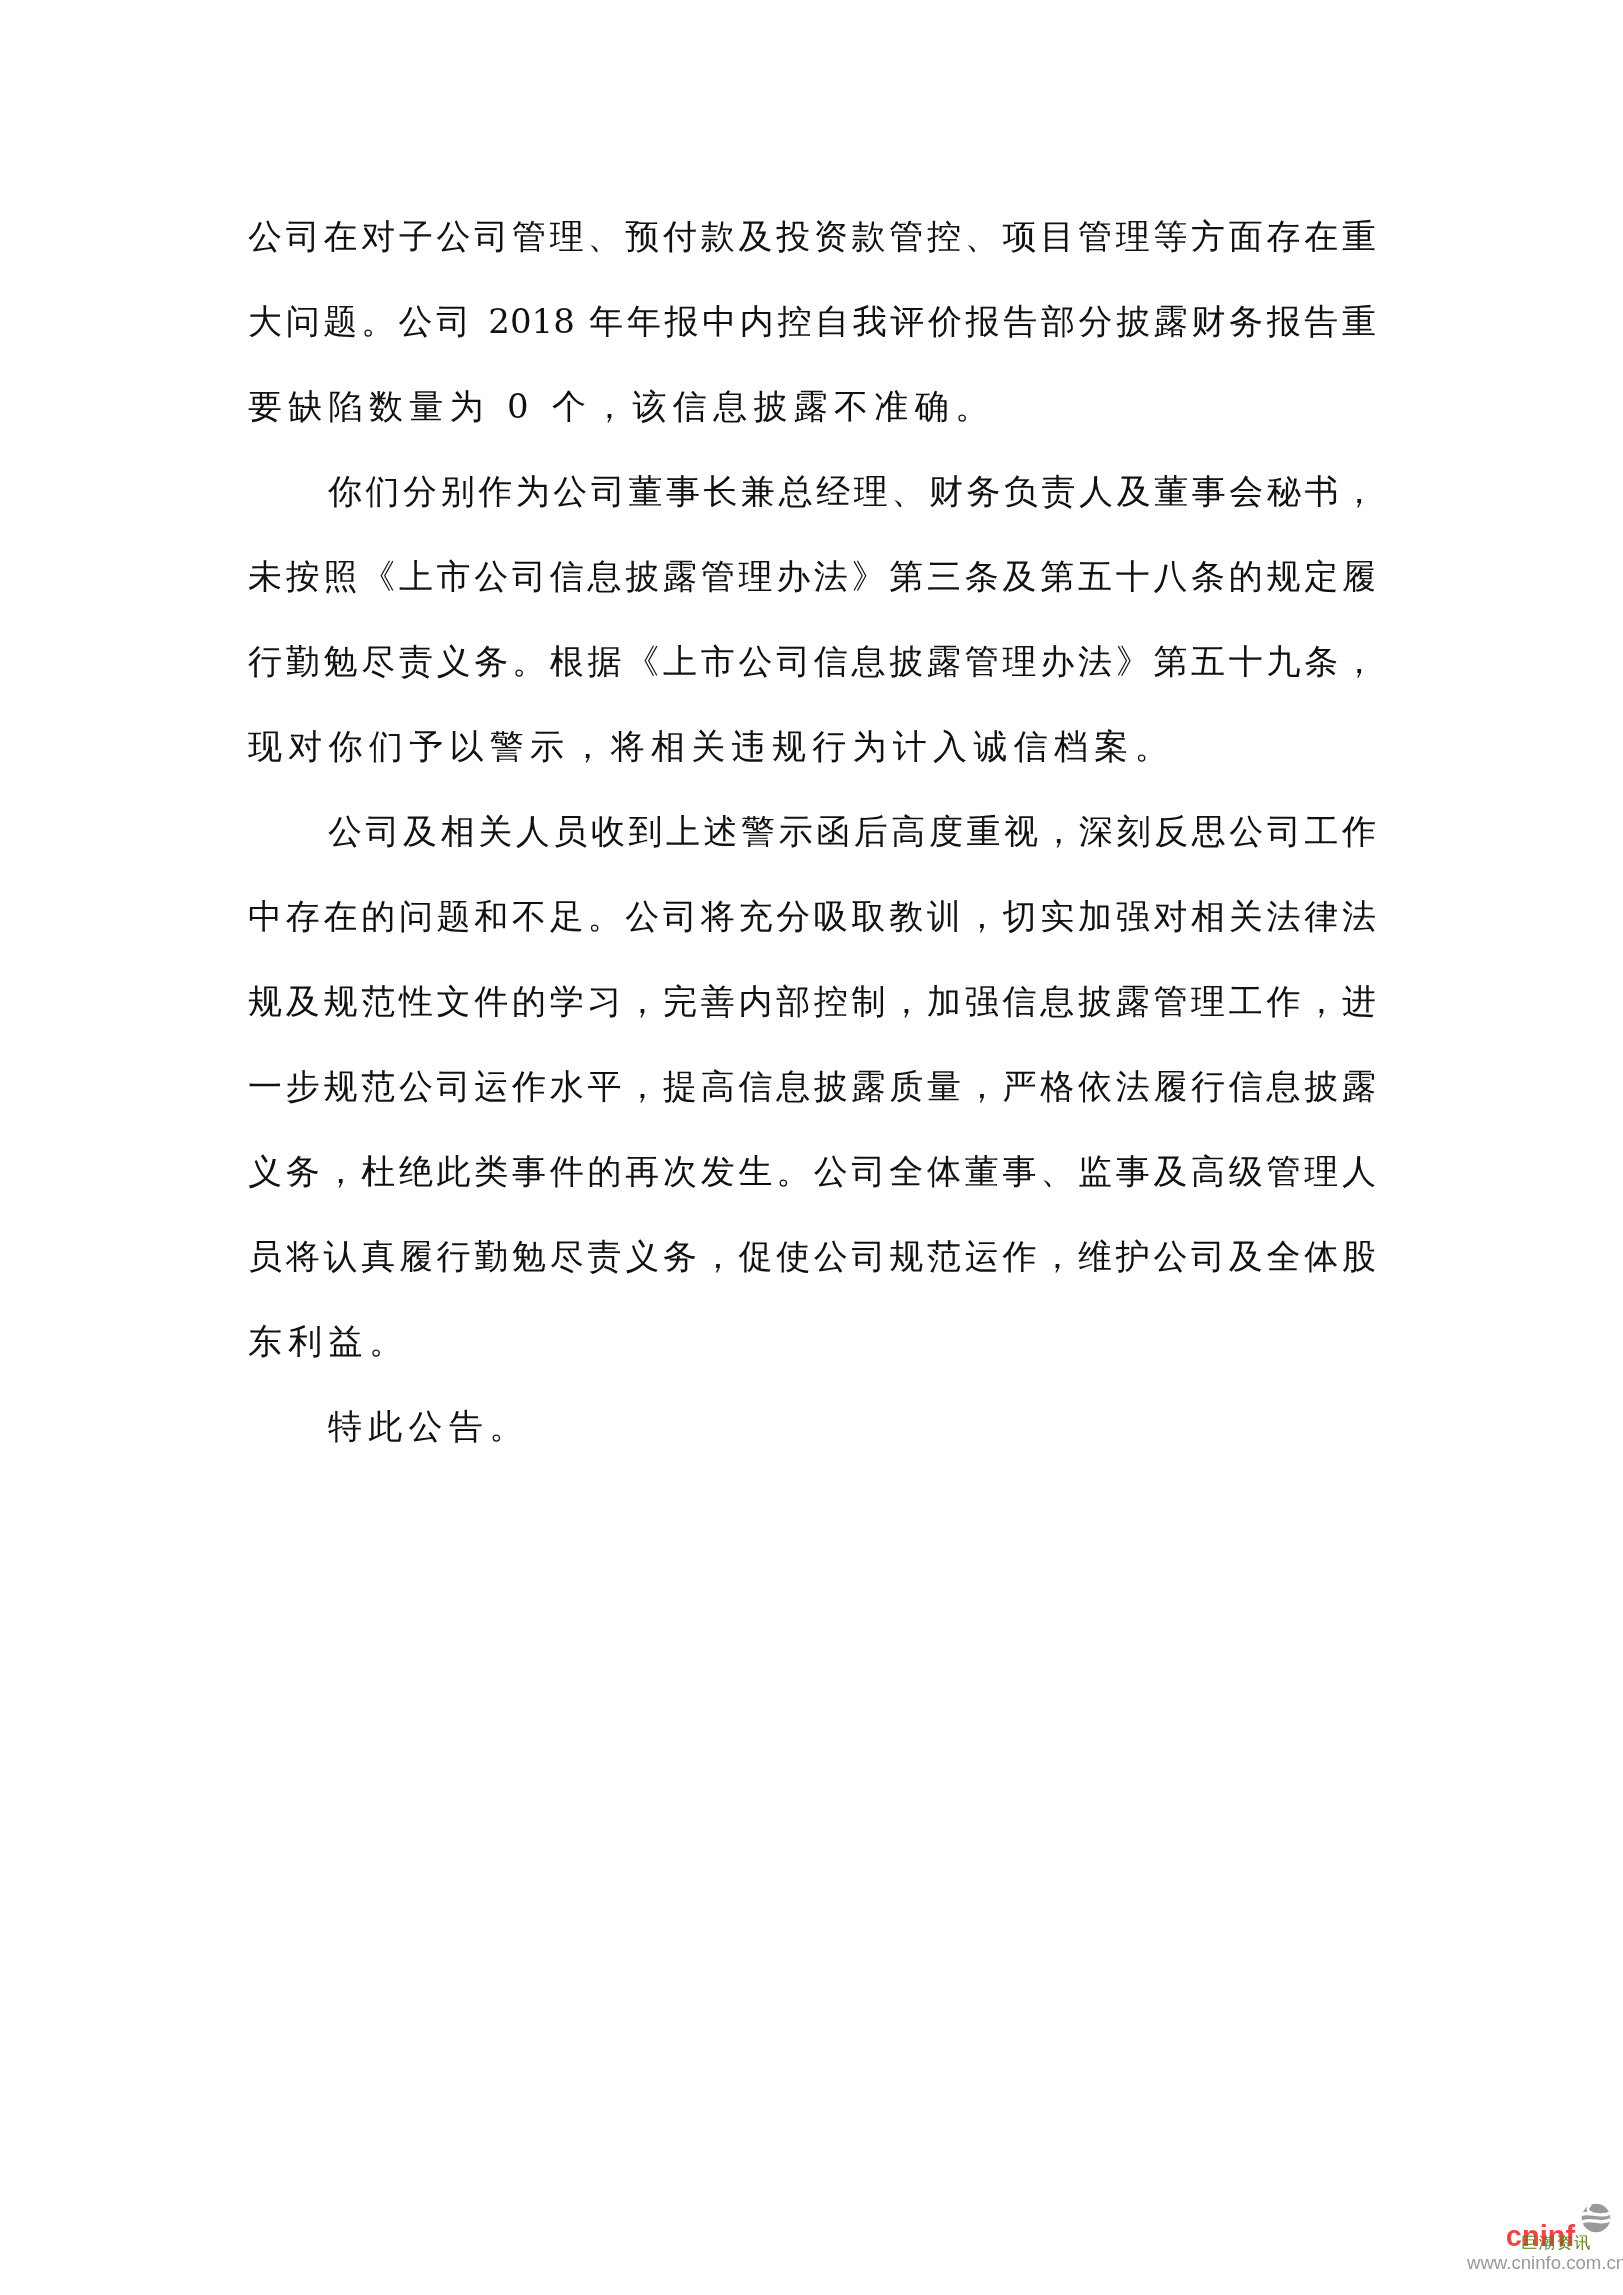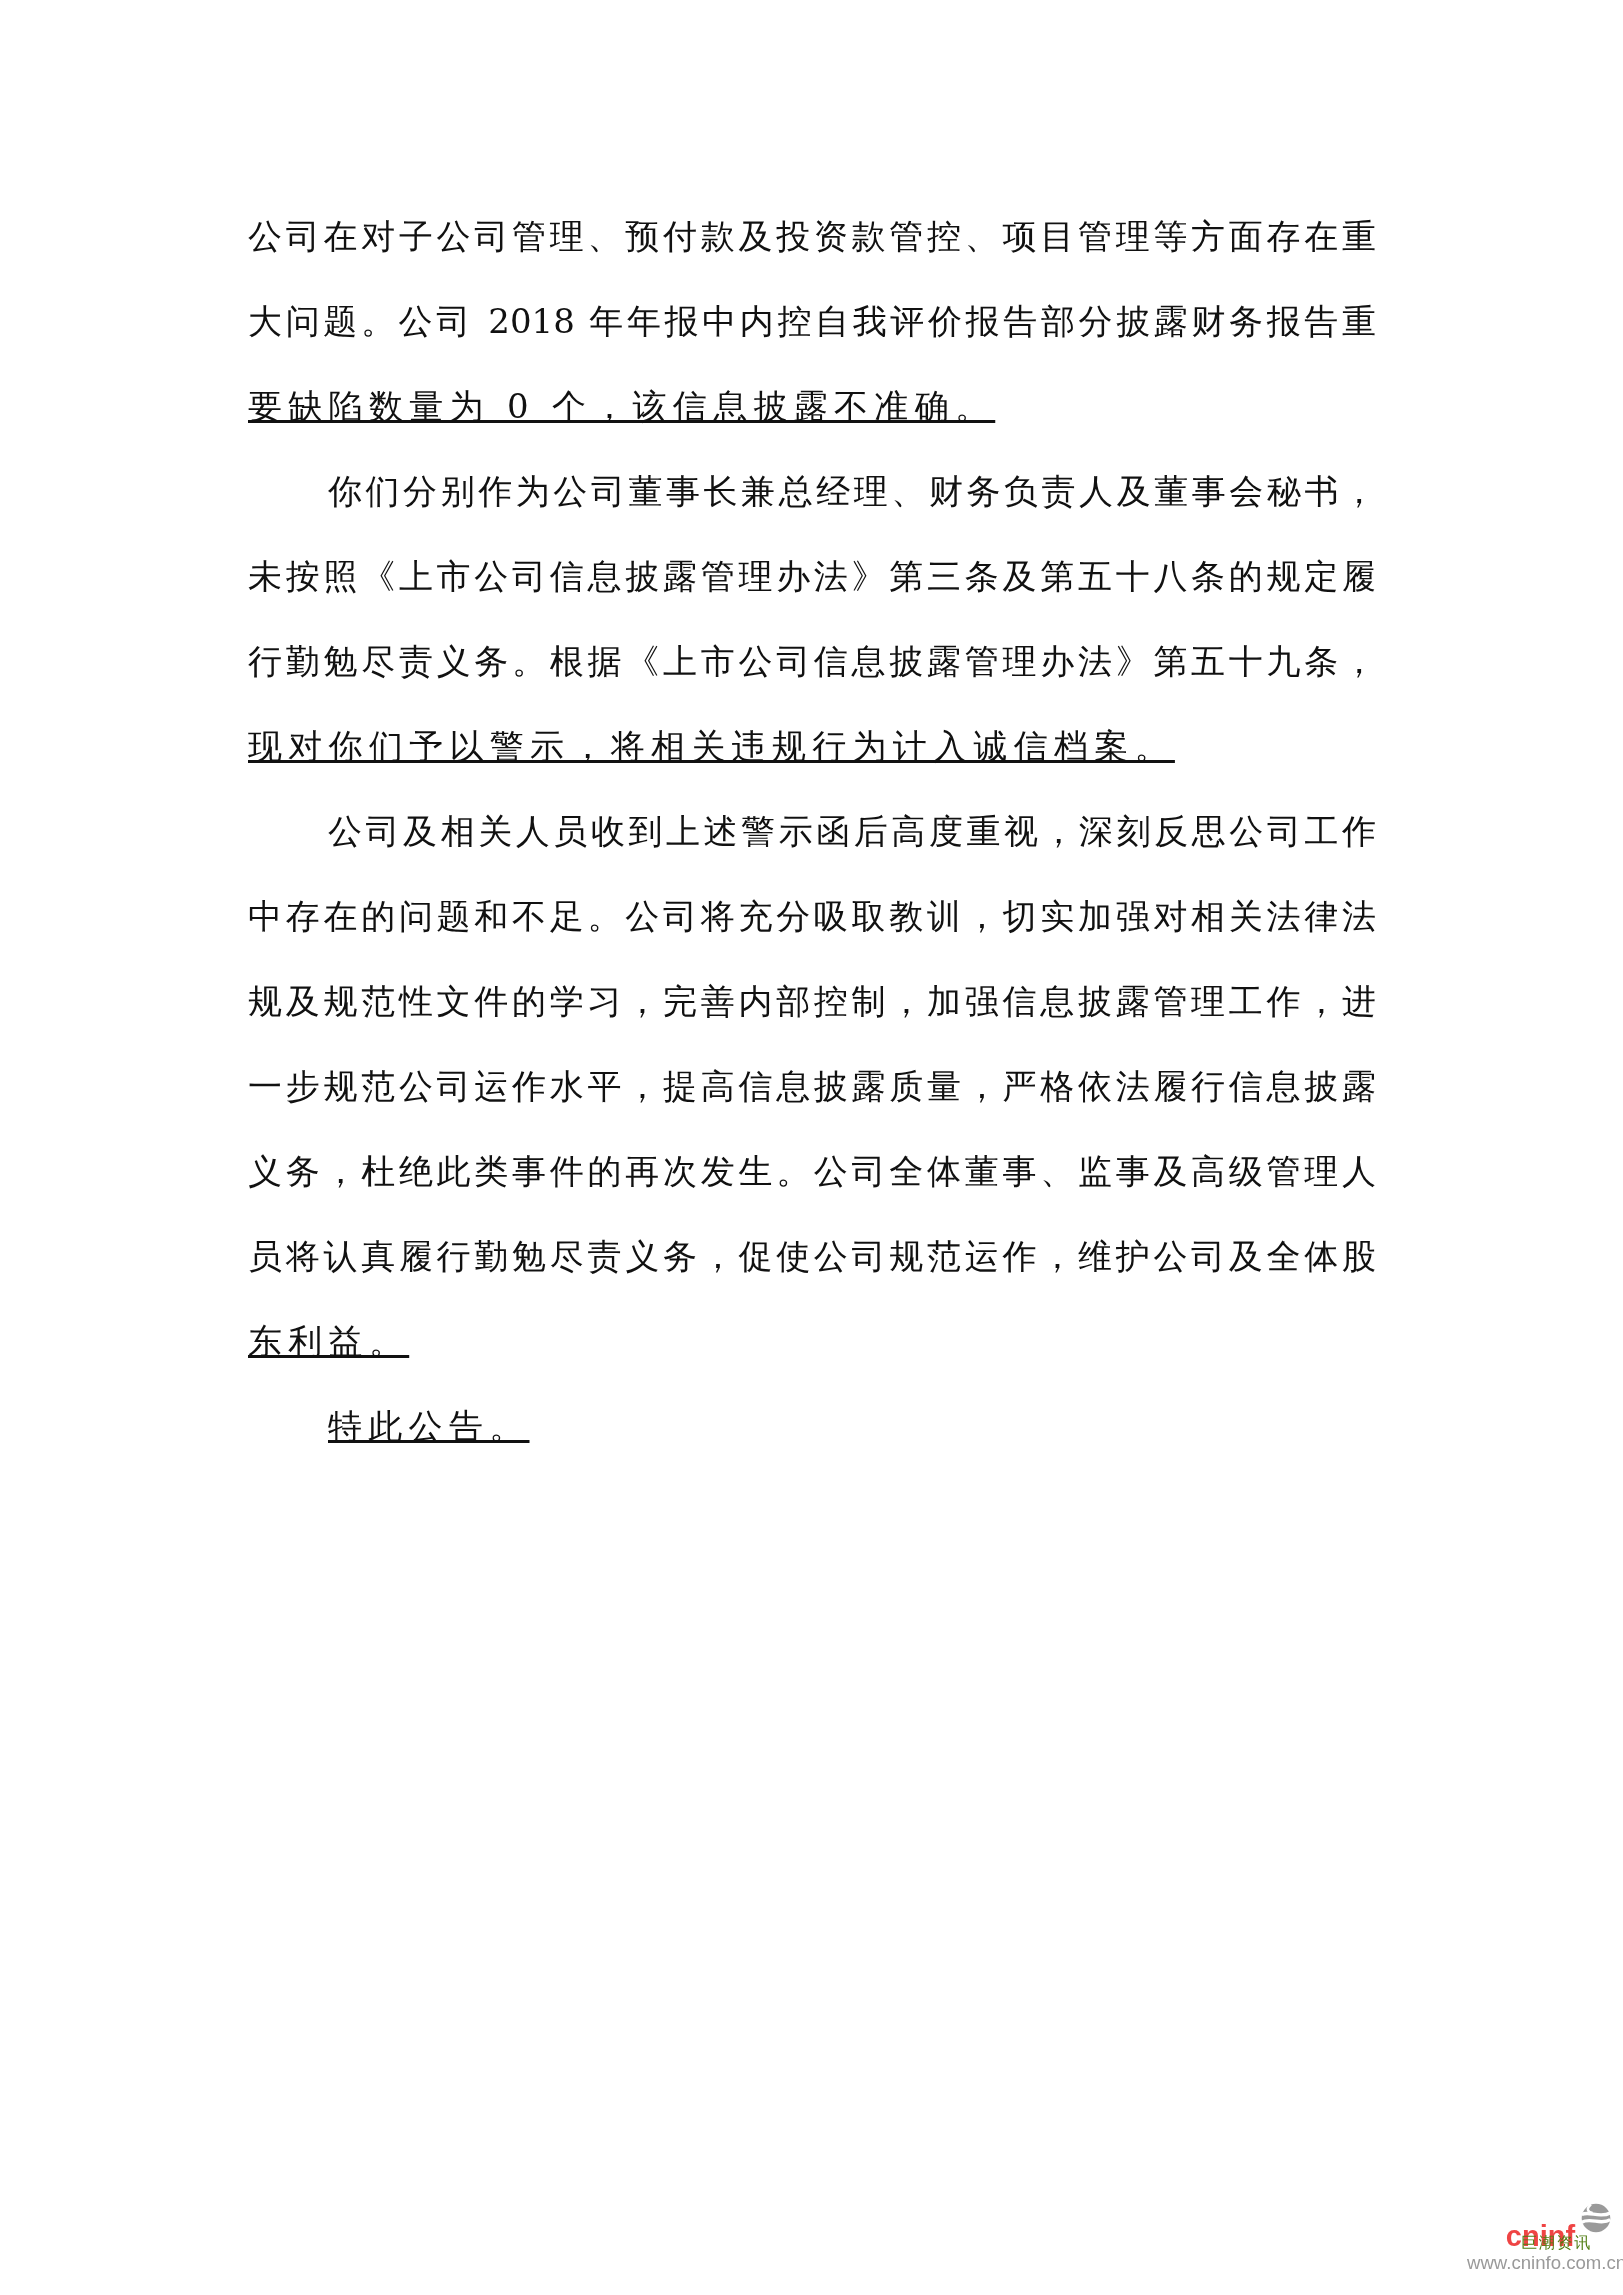--- a/index.html
+++ b/index.html
@@ -35,21 +35,20 @@
       font-size: 34px;
       white-space: nowrap;
       text-align: justify;
       text-align-last: justify;
       letter-spacing: 0px;
       overflow: visible;
     }
     .line.last {
       text-align-last: left;
       letter-spacing: 6.3px;
-      text-decoration: underline;
     }
     .line.indent {
       padding-left: 80px;
     }
     .heading {
       font-weight: bold;
       text-align-last: left;
       letter-spacing: 6.3px;
     }
     .logo {

